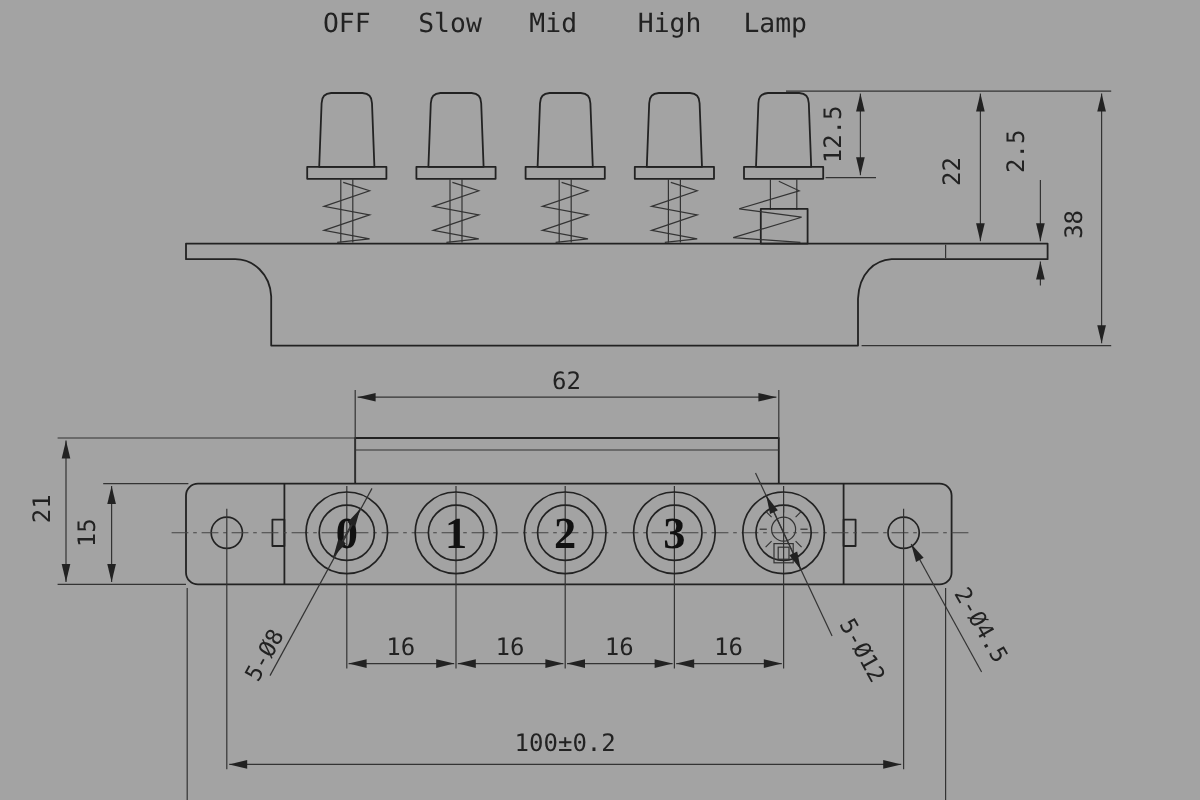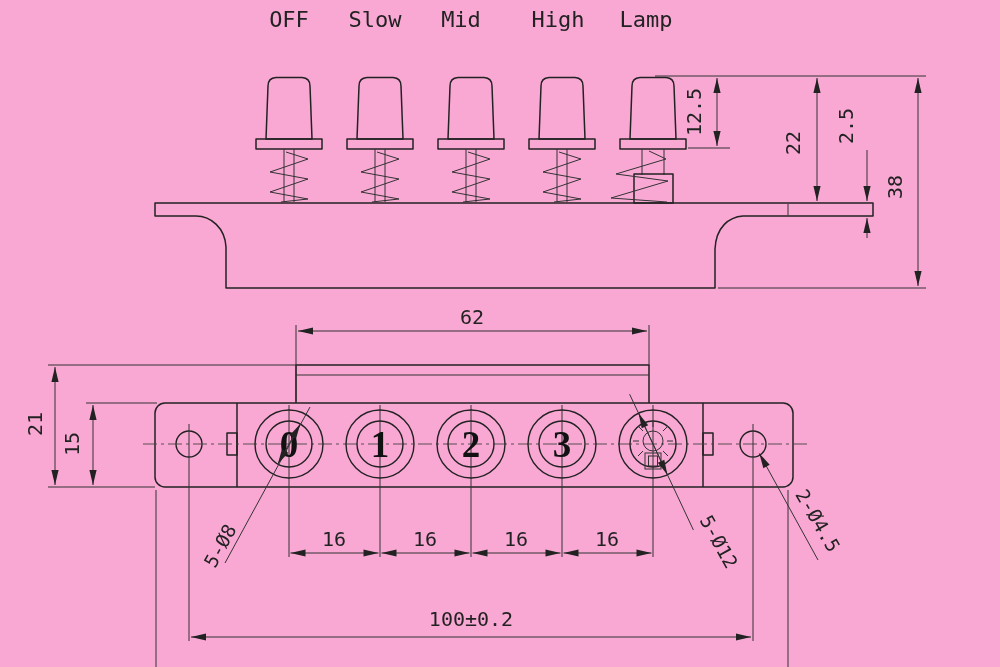--- a/index.html
+++ b/index.html
@@ -1,16 +1,16 @@
 <!DOCTYPE html>
 <html><head>
 <meta charset="utf-8">
 <style>
   html,body{margin:0;padding:0;background:#ffffff;}
-  .stage{position:relative;width:1000px;height:667px;background:#f9a8d4;overflow:hidden;
+  .stage{position:relative;width:1000px;height:667px;background:#a3a3a3;overflow:hidden;
          font-family:"DejaVu Sans Mono", monospace;}
   svg{display:block;}
   .outline{fill:none;stroke:#222;stroke-width:1.5;stroke-linejoin:round;}
   .thin{fill:none;stroke:#333;stroke-width:1;}
   .dim{fill:none;stroke:#333;stroke-width:1;}
   .circ{fill:none;stroke:#222;stroke-width:1.4;}
   .center{fill:none;stroke:#444;stroke-width:0.9;stroke-dasharray:14 4 3 4;}
   text{fill:#222;font-family:"DejaVu Sans Mono", monospace;}
   .lbl{font-size:22px;}
   .dimtxt{font-size:20px;}

